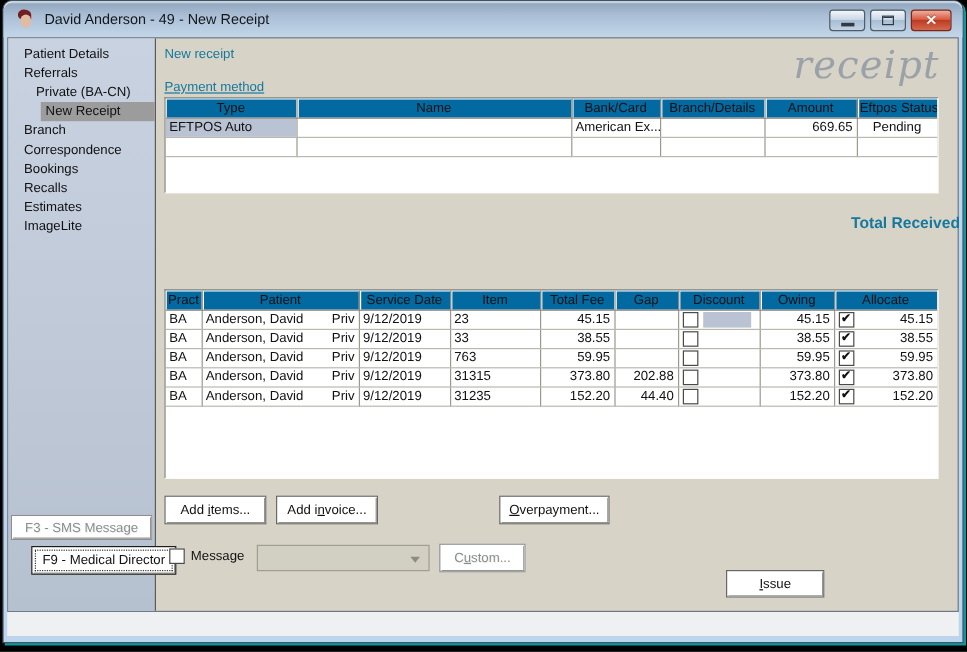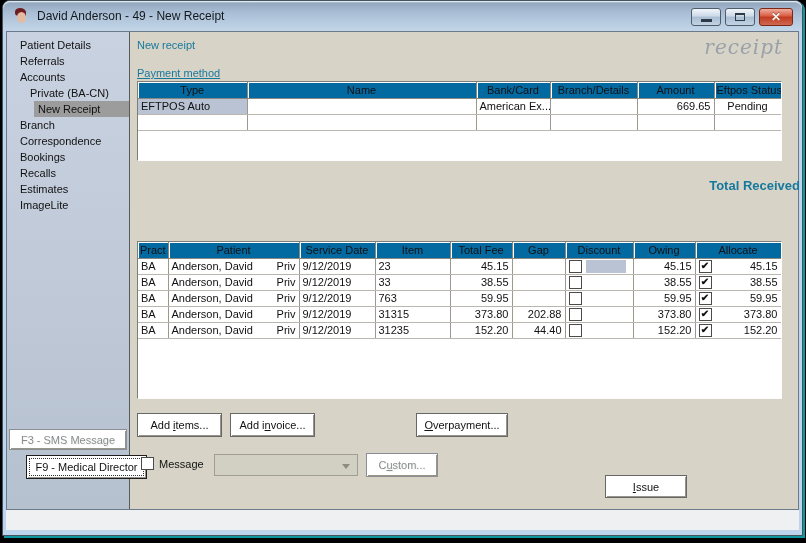--- a/index.html
+++ b/index.html
@@ -55,21 +55,21 @@
   #sms-btn { left:2px; top:397px; width:118px; height:21px; }
   #md-btn  { left:19px; top:423px; width:121px; height:24px; }
 
   
   .main { position:absolute; left:124px; top:0; right:0; height:100%; }
   .abs { position:absolute; }
   .teal { color:#17789d; }
   .u { text-decoration:underline; }
   #heading { left:6px; top:7px; }
   #watermark { top:3px; right:15px; font-family:"DejaVu Serif", serif; font-style:italic;
-               font-size:20px; color:#9aa1a8; letter-spacing:1px; }
+               font-size:32px; color:#9aa1a8; letter-spacing:1px; }
   #pay-label { left:6px; top:35px; }
   #alloc-label { left:22px; top:195px;margin-top:24px; }
 
   .grid { background:#fff; border:1px solid; border-color:#7e7e78 #fdfdfd #fdfdfd #7e7e78; overflow:hidden; }
   #pay-grid   { left:6px; top:49px;  width:645px; height:80px; }
   #alloc-grid { left:6px; top:209px; width:645px; height:158px; }
   table { border-collapse:collapse; table-layout:fixed; width:643px; }
   th { background:#0369a1; font-weight:normal; height:16px; padding:0 2px;
        border-right:1px solid #8a887e; border-bottom:1px solid #8a887e;
        box-shadow:inset 1px 1px 0 #fff; overflow:hidden; white-space:nowrap; }
@@ -129,21 +129,20 @@
         </span>
     </span>
   </div>
 
   <div class="window-body">
 
     <div class="sidebar">
       <div style="height:5px"></div>
       <div class="side-item">Patient Details</div>
       <div class="side-item">Referrals</div>
-      <div class="side-item">Accounts</div>
       <div class="side-item ind1">Private (BA-CN)</div>
       <div class="side-item sel">New Receipt</div>
       <div class="side-item">Branch</div>
       <div class="side-item">Correspondence</div>
       <div class="side-item">Bookings</div>
       <div class="side-item">Recalls</div>
       <div class="side-item">Estimates</div>
       <div class="side-item">ImageLite</div>
       <div class="btn btn-disabled side-btn abs" id="sms-btn">F3 - SMS Message</div>
       <div class="btn btn-default side-btn abs" id="md-btn">F9 - Medical Director</div>

